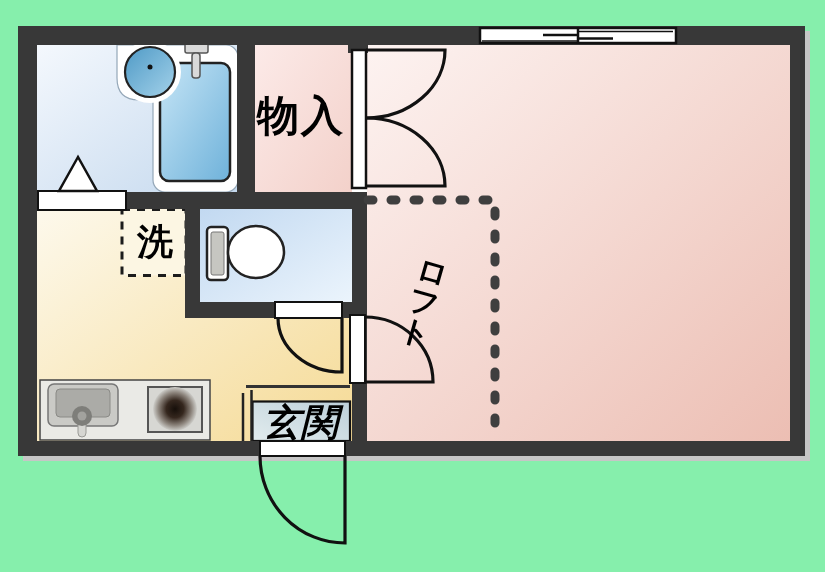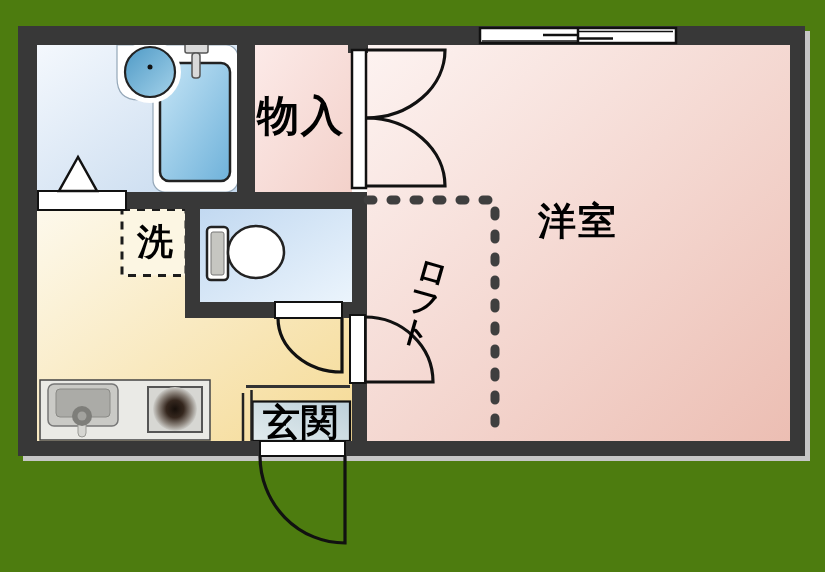--- a/index.html
+++ b/index.html
@@ -1,25 +1,25 @@
 <!DOCTYPE html>
 <html><head>
 <meta charset="utf-8">
 <style>
   html,body{margin:0;padding:0;background:#ffffff;}
-  #stage{position:relative;width:825px;height:572px;background:#4d7c0f;overflow:hidden;
+  #stage{position:relative;width:825px;height:572px;background:#86efac;overflow:hidden;
          font-family:"DejaVu Sans","Liberation Sans",sans-serif;}
   #plan-svg{position:absolute;left:0;top:0;}
   .lbl{position:absolute;transform:translate(-50%,-50%);font-weight:800;color:#000;
        white-space:nowrap;line-height:1;}
   .lbl-storage{left:301px;top:116px;font-size:42px;letter-spacing:2px;}
   .lbl-room{left:578px;top:221px;font-size:38px;letter-spacing:2px;}
   .lbl-size{left:577px;top:262px;font-size:38px;}
   .lbl-laundry{left:155px;top:242px;font-size:36px;}
-  .lbl-entrance{left:301px;top:422px;font-size:37px;letter-spacing:1px;}
+  .lbl-entrance{left:301px;top:422px;font-size:37px;letter-spacing:1px;font-style:italic;}
   .lbl-loft{left:424px;top:302px;transform:translate(-50%,-50%) rotate(16deg);
             font-size:30px;font-weight:700;display:flex;flex-direction:column;
             align-items:center;}
   .lbl-loft span{display:block;line-height:31px;}
 </style>
 </head>
 <body>
 
 <div id="stage">
 
@@ -149,21 +149,20 @@
     <rect x="480" y="28" width="196" height="15" fill="#ffffff" stroke="#111111" stroke-width="2.5"></rect>
     <path d="M578,28.5 V43.5" stroke="#111111" stroke-width="2.5"></path>
     <path d="M543,35 H577" stroke="#111111" stroke-width="2.5"></path>
     <path d="M482,41 H577" stroke="#111111" stroke-width="1.5"></path>
     <path d="M579,38.5 H613" stroke="#111111" stroke-width="2.5"></path>
     <path d="M579,31.5 H673" stroke="#111111" stroke-width="1.5"></path>
   </g>
 </svg>
 
   <div class="lbl lbl-storage">物入</div>
-  <div class="lbl lbl-room">洋室</div>
   <div class="lbl lbl-laundry">洗</div>
   <div class="lbl lbl-entrance">玄関</div>
   <div class="lbl lbl-loft">
     <span>ロ</span>
     <span>フ</span>
     <span>ト</span>
   </div>
 </div>
 
 </body></html>

